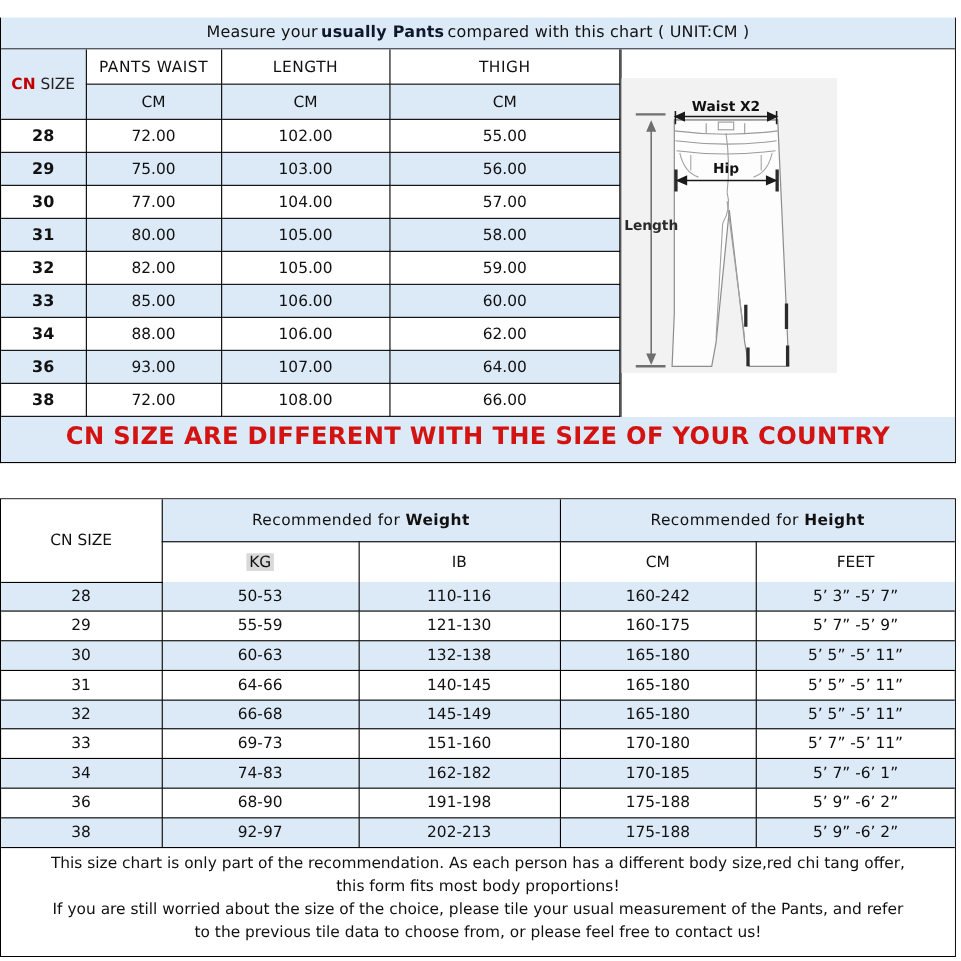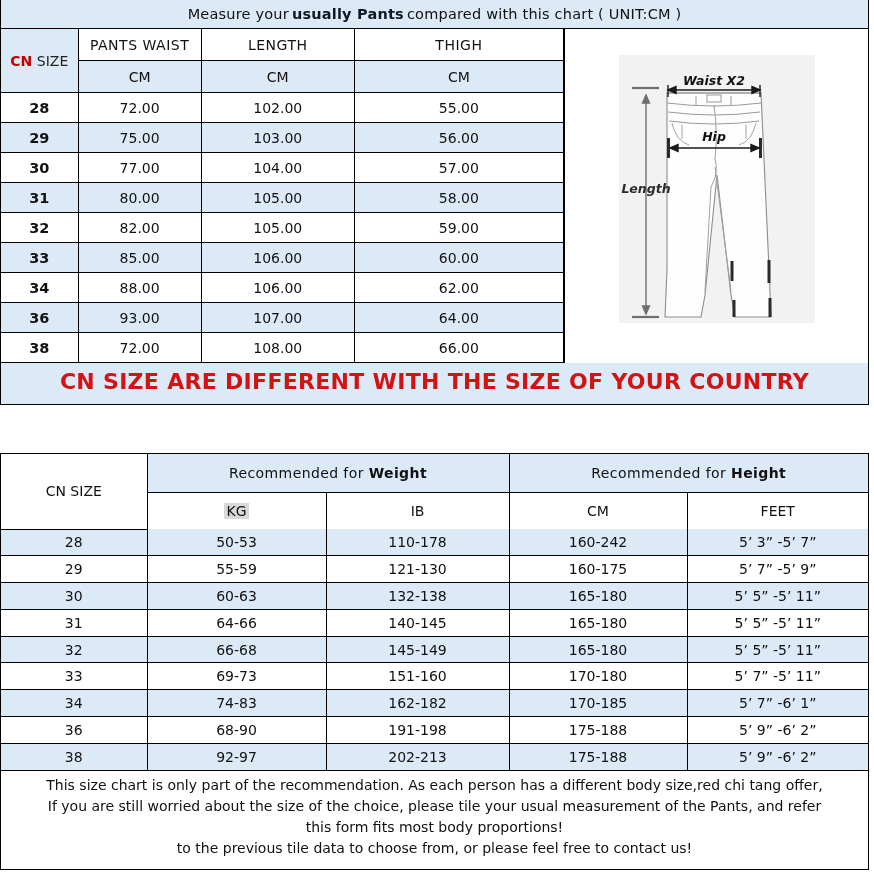--- a/index.html
+++ b/index.html
@@ -17,21 +17,21 @@
     position: relative;
     width: 874px;
     height: 874px;
     box-sizing: border-box;
   }
 
   
   .sec1 {
     position: absolute;
     left: 0px;
-    top: 0px;
+    top: 16px;
     width: 869px;
     box-sizing: border-box;
     border: 1px solid #000;
     border-top: none;
     background: #ffffff;
   }
   .title-bar {
     height: 28px;
     background: #dce9f7;
     border-bottom: 1px solid #000;
@@ -103,22 +103,21 @@
   }
 
   
   .img-cell {
     flex: 1 1 auto;
     border-left: 1px solid #000;
     background: #ffffff;
     position: relative;
     display: flex;
     align-items: flex-start;
-    justify-content: center;
-    font-style: italic;
+    justify-content: flex-start;
   }
   .pants-wrap {
     margin-top: 26px;
     width: 196px;
     height: 268px;
     background: #f2f2f2;
     position: relative;
   }
   .pants-wrap svg { display: block; }
 
@@ -401,21 +400,21 @@
           <th class="hd2-unit"><span class="hl">KG</span></th>
           <th class="hd2-unit">IB</th>
           <th class="hd2-unit">CM</th>
           <th class="hd2-unit">FEET</th>
         </tr>
       </thead>
       <tbody>
         <tr class="alt">
           <td>28</td>
           <td>50-53</td>
-          <td>110-178</td>
+          <td>110-116</td>
           <td>160-242</td>
           <td>5’ 3” -5’ 7”</td>
         </tr>
         <tr>
           <td>29</td>
           <td>55-59</td>
           <td>121-130</td>
           <td>160-175</td>
           <td>5’ 7” -5’ 9”</td>
         </tr>
@@ -466,19 +465,19 @@
           <td>92-97</td>
           <td>202-213</td>
           <td>175-188</td>
           <td>5’ 9” -6’ 2”</td>
         </tr>
       </tbody>
     </table>
 
     <div class="footnote">
       <div>This size chart is only part of the recommendation. As each person has a different body size,red chi tang offer,</div>
+      <div>this form fits most body proportions!</div>
       <div>If you are still worried about the size of the choice, please tile your usual measurement of the Pants, and refer</div>
-      <div>this form fits most body proportions!</div>
       <div>to the previous tile data to choose from, or please feel free to contact us!</div>
     </div>
   </div>
 
 </div>
 
 </body></html>

